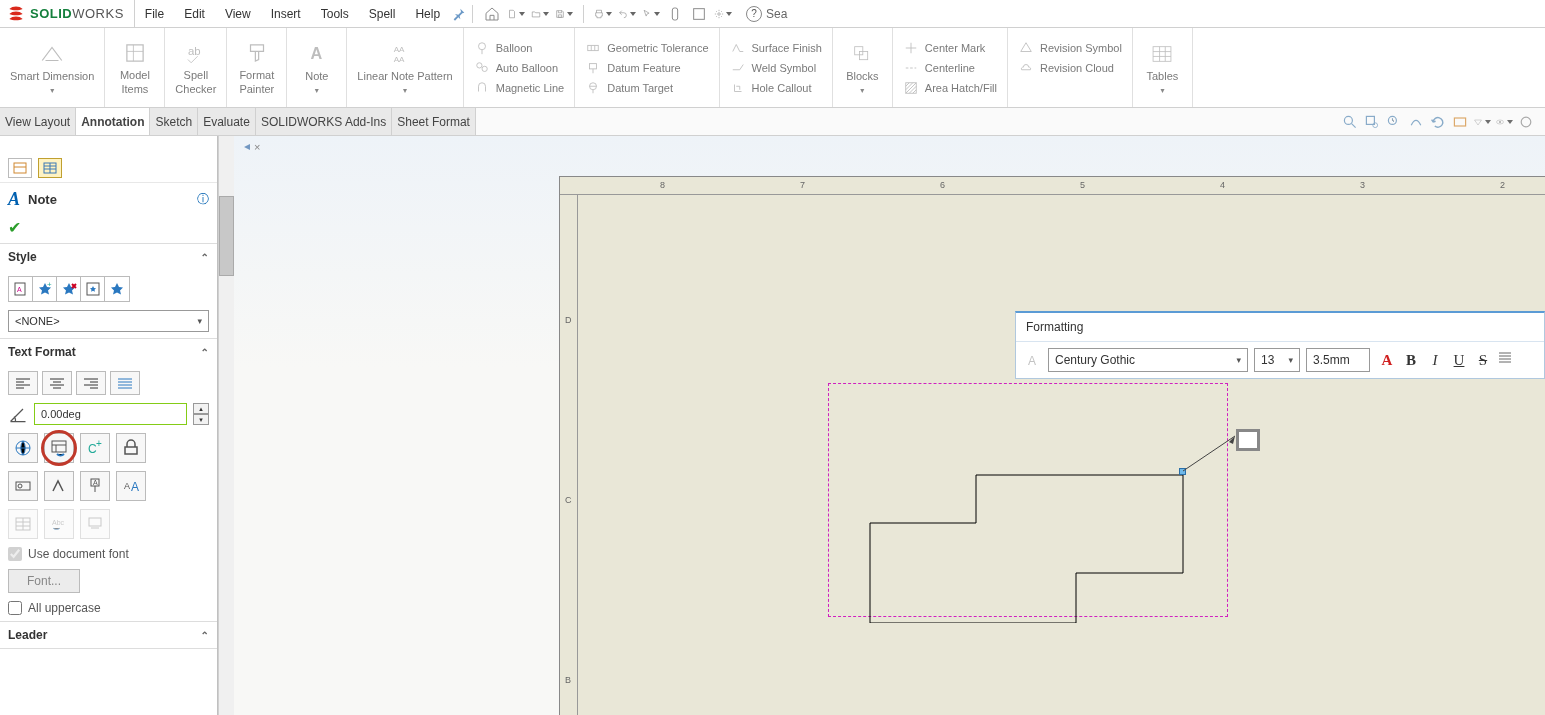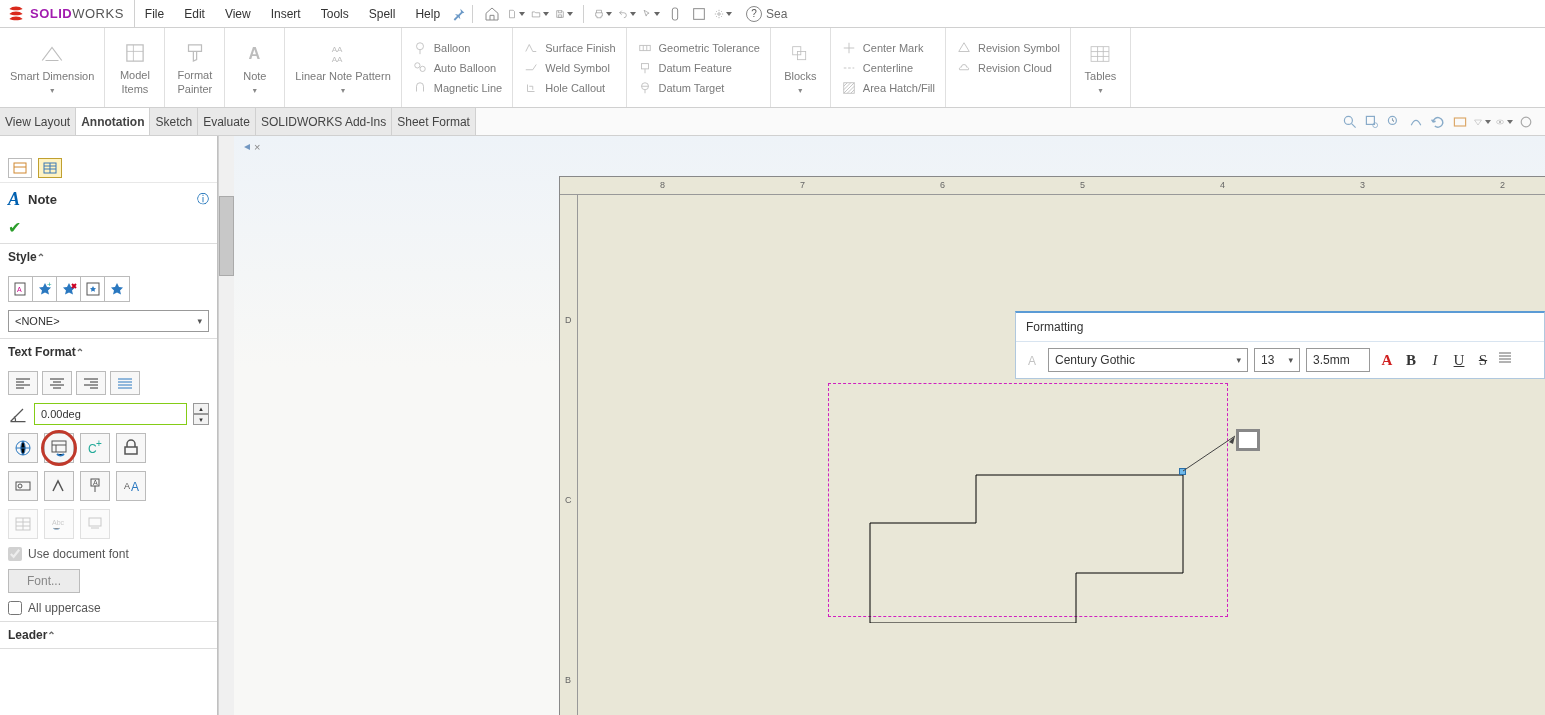--- a/index.html
+++ b/index.html
@@ -3,21 +3,21 @@
 <meta charset="utf-8">
 <style>
   * { box-sizing: border-box; margin: 0; padding: 0; font-family: "Segoe UI", Arial, sans-serif; }
   body { width: 1545px; height: 715px; overflow: hidden; background: #fff; font-size: 12px; color: #333; }
 
   
   .topbar { display: flex; align-items: center; height: 28px; border-bottom: 1px solid #d0d0d0; background: #fff; }
   .logo { display:flex; align-items:center; padding: 0 10px 0 6px; height:100%; border-right:1px solid #d0d0d0; }
   .logo-mark { width:20px; height:20px; color:#da291c; margin-right:4px; }
   .logo-txt { font-size:13px; font-weight:bold; letter-spacing:0.5px; }
-  .logo-txt .solid { color:#a21caf; }
+  .logo-txt .solid { color:#15803d; }
   .logo-txt .works { color:#555; font-weight:normal; }
   .menu { display:flex; align-items:center; height:100%; }
   .menu-item { padding: 0 10px; height:100%; display:flex; align-items:center; cursor:pointer; color:#333; }
   .menu-sep { width:1px; height:18px; background:#d0d0d0; margin:0 4px; }
   .quick-icons { display:flex; align-items:center; gap:6px; padding:0 6px; }
   .qicon { width:18px; height:18px; display:flex; align-items:center; justify-content:center; color:#4a7ab0; opacity:0.75; cursor:pointer; }
   .qicon svg { width:16px; height:16px; }
   .qicon.dropdown::after { content:""; border-left:3px solid transparent; border-right:3px solid transparent; border-top:4px solid #333; margin-left:2px; }
   .title-center { flex:1; text-align:center; color:#444; font-size:13px; }
   .search-right { display:flex; align-items:center; padding:0 8px; gap:4px; color:#666; }
@@ -52,21 +52,21 @@
   .panel-tabicon { width:24px; height:20px; border:1px solid #bbb; background:#fff; display:flex; align-items:center; justify-content:center; font-size:10px; cursor:pointer; }
   .panel-tabicon.active { background:#fff3c2; border-color:#c0a030; }
   .note-header { display:flex; align-items:center; padding:6px 8px; gap:8px; }
   .note-header .letter { color:#0060b0; font-family:serif; font-size:18px; font-weight:bold; font-style:italic; }
   .note-header .txt { font-weight:bold; font-size:13px; }
   .note-header .helpq { margin-left:auto; color:#0060b0; }
   .ok-row { padding:2px 8px 6px; display:flex; align-items:center; border-bottom:1px solid #ddd; }
   .ok-row .check { color:#2a9d2a; font-size:16px; }
 
   .section { border-bottom:1px solid #ddd; }
-  .section-hd { display:flex; align-items:center; padding:6px 8px; background:#fff; font-weight:bold; font-size:12px; cursor:pointer; }
+  .section-hd { display:flex; align-items:center; justify-content:space-between; padding:6px 8px; background:#fff; font-weight:bold; font-size:12px; cursor:pointer; }
   .section-hd .chev { font-size:10px; color:#666; }
   .section-body { padding:6px 8px; display:flex; flex-direction:column; gap:8px; }
   .style-icons { display:flex; gap:0; border:1px solid #bbb; width:fit-content; }
   .style-icons .si { width:24px; height:24px; border-right:1px solid #bbb; display:flex; align-items:center; justify-content:center; cursor:pointer; }
   .style-icons .si:last-child { border-right:none; }
   .style-icons svg { width:16px; height:16px; }
   .style-select { display:flex; align-items:center; justify-content:space-between; border:1px solid #999; height:22px; padding:0 6px; font-size:11px; background:#fff; }
   .style-select .dd { font-size:9px; color:#555; }
 
   .align-row { display:flex; gap:4px; }
@@ -232,20 +232,30 @@
           <rect x="6" y="6" width="20" height="20" fill="none" stroke="#888" stroke-width="1.5"></rect>
           <path stroke="#888" d="M6 14h20 M14 6v20"></path>
         </svg>
       </div>
     <div class="rlabel" style="white-space:pre-line">Model
 Items</div>
   </div>
   <div class="rgroup big">
     <div class="ricon">
         <svg viewBox="0 0 32 32">
+          <text x="6" y="18" font-size="14" fill="#888">ab</text>
+          <path fill="none" stroke="#888" d="M6 24l4 4 8-8"></path>
+        </svg>
+      </div>
+    <div class="rlabel" style="white-space:pre-line">Spell
+Checker</div>
+  </div>
+  <div class="rgroup big">
+    <div class="ricon">
+        <svg viewBox="0 0 32 32">
           <path fill="none" stroke="#888" stroke-width="1.5" d="M8 6h16v8H8z M14 14v12l4-2V14"></path>
         </svg>
       </div>
     <div class="rlabel" style="white-space:pre-line">Format
 Painter</div>
   </div>
   <div class="rgroup big">
     <div class="ricon">
         <svg viewBox="0 0 32 32">
           <text x="8" y="22" font-family="serif" font-size="20" fill="#888" font-weight="bold">A</text>
@@ -289,46 +299,20 @@
             <path fill="none" stroke="#888" d="M4 12V6a4 4 0 0 1 8 0v6"></path>
           </svg>
         </span>
         <span>Magnetic Line</span>
       </div>
   </div>
   <div class="rstack">
     <div class="rrow">
         <span class="smicon">
           <svg viewBox="0 0 16 16">
-            <path fill="none" stroke="#888" d="M2 12l4-8 4 8h4"></path>
-          </svg>
-        </span>
-        <span>Surface Finish</span>
-      </div>
-    <div class="rrow">
-        <span class="smicon">
-          <svg viewBox="0 0 16 16">
-            <path fill="none" stroke="#888" d="M2 10h8l4-6"></path>
-          </svg>
-        </span>
-        <span>Weld Symbol</span>
-      </div>
-    <div class="rrow">
-        <span class="smicon">
-          <svg viewBox="0 0 16 16">
-            <path fill="none" stroke="#888" d="M4 4v8h8 M6 6h4v4"></path>
-          </svg>
-        </span>
-        <span>Hole Callout</span>
-      </div>
-  </div>
-  <div class="rstack">
-    <div class="rrow">
-        <span class="smicon">
-          <svg viewBox="0 0 16 16">
             <rect x="2" y="5" width="12" height="6" fill="none" stroke="#888"></rect>
             <path stroke="#888" d="M6 5v6M10 5v6"></path>
           </svg>
         </span>
         <span>Geometric Tolerance</span>
       </div>
     <div class="rrow">
         <span class="smicon">
           <svg viewBox="0 0 16 16">
             <rect x="4" y="3" width="8" height="6" fill="none" stroke="#888"></rect>
@@ -338,20 +322,46 @@
         <span>Datum Feature</span>
       </div>
     <div class="rrow">
         <span class="smicon">
           <svg viewBox="0 0 16 16">
             <circle cx="8" cy="6" r="4" fill="none" stroke="#888"></circle>
             <path stroke="#888" d="M4 6h8 M8 10v4"></path>
           </svg>
         </span>
         <span>Datum Target</span>
+      </div>
+  </div>
+  <div class="rstack">
+    <div class="rrow">
+        <span class="smicon">
+          <svg viewBox="0 0 16 16">
+            <path fill="none" stroke="#888" d="M2 12l4-8 4 8h4"></path>
+          </svg>
+        </span>
+        <span>Surface Finish</span>
+      </div>
+    <div class="rrow">
+        <span class="smicon">
+          <svg viewBox="0 0 16 16">
+            <path fill="none" stroke="#888" d="M2 10h8l4-6"></path>
+          </svg>
+        </span>
+        <span>Weld Symbol</span>
+      </div>
+    <div class="rrow">
+        <span class="smicon">
+          <svg viewBox="0 0 16 16">
+            <path fill="none" stroke="#888" d="M4 4v8h8 M6 6h4v4"></path>
+          </svg>
+        </span>
+        <span>Hole Callout</span>
       </div>
   </div>
   <div class="rgroup big">
     <div class="ricon">
         <svg viewBox="0 0 32 32">
           <rect x="7" y="7" width="10" height="10" fill="none" stroke="#888"></rect>
           <rect x="13" y="13" width="10" height="10" fill="none" stroke="#888"></rect>
         </svg>
       </div>
     <div class="rlabel">Blocks</div>

